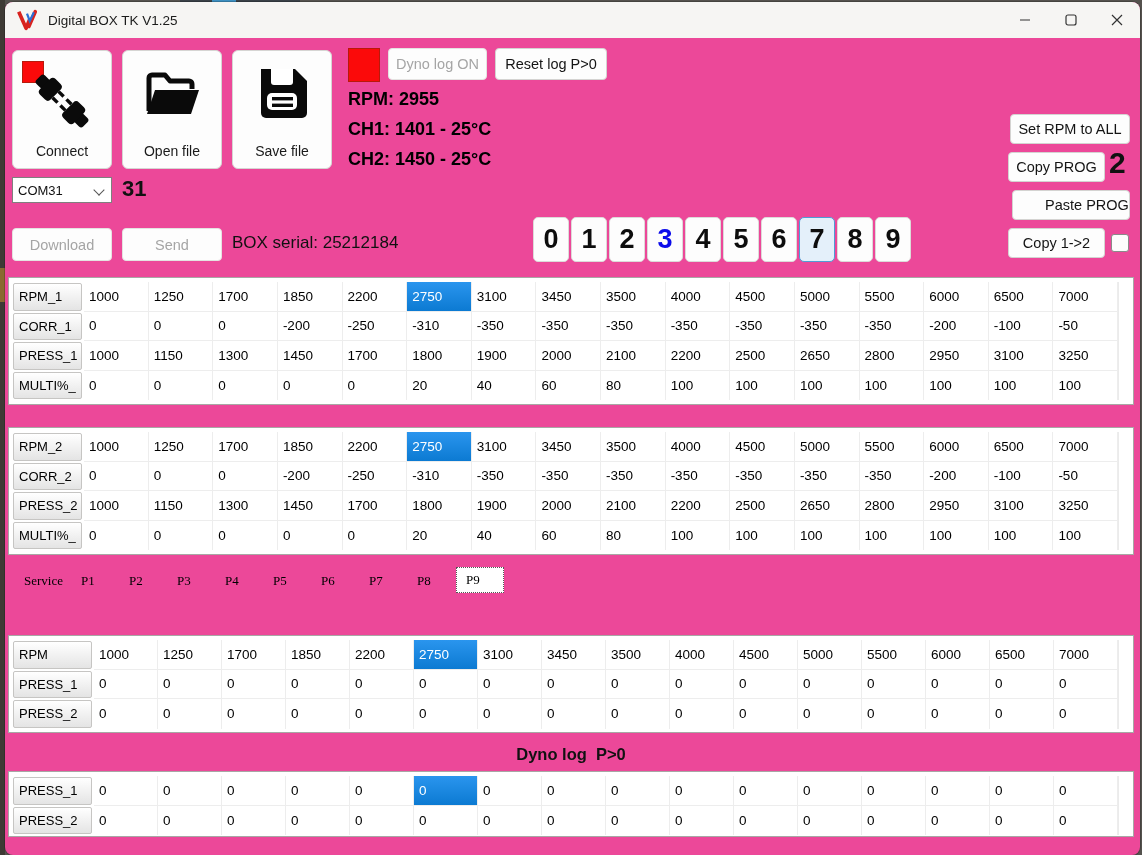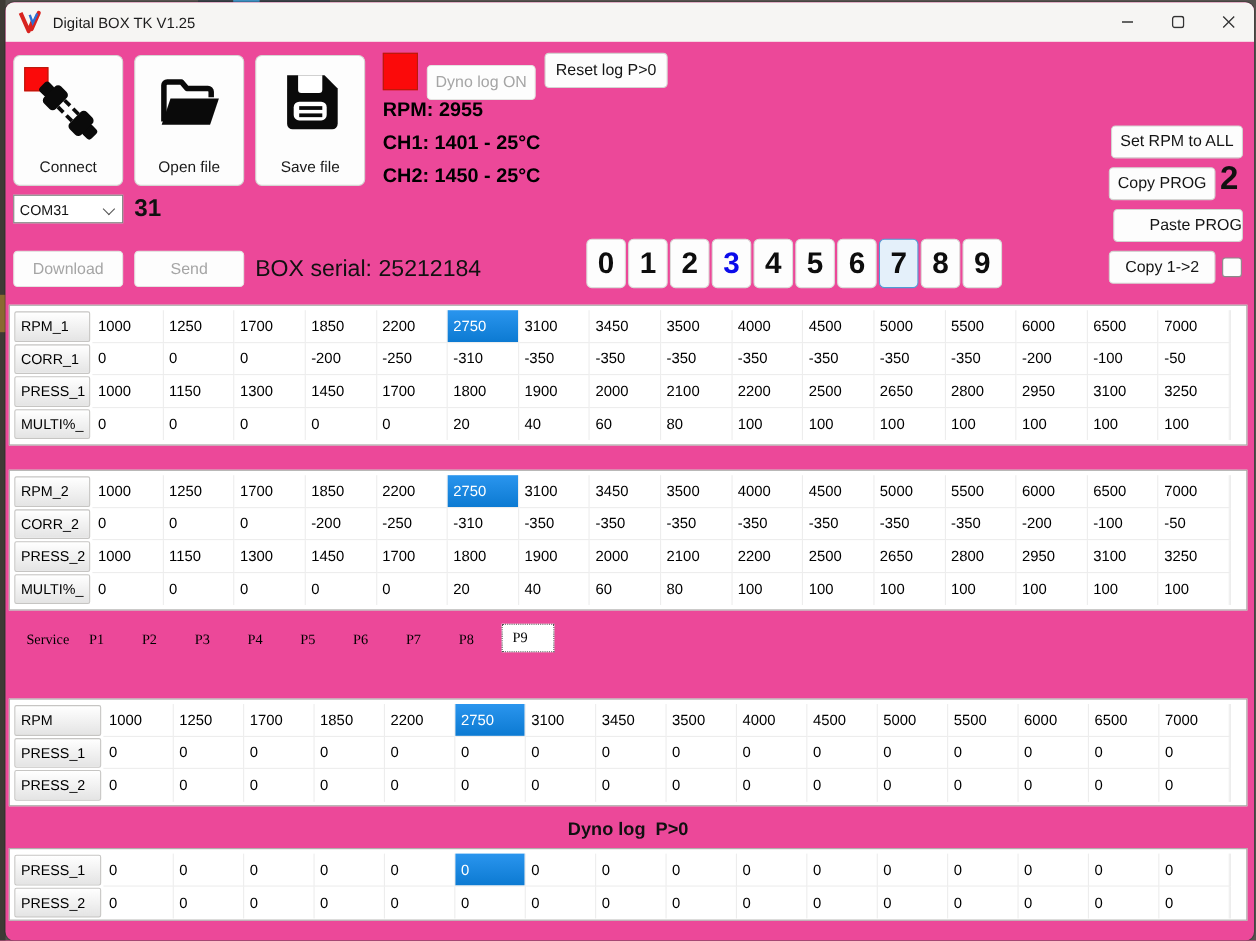--- a/index.html
+++ b/index.html
@@ -39,21 +39,21 @@
 
   .big2{position:absolute;left:1104px;top:144px;font-size:30px;font-weight:bold;}
   .checkbox{position:absolute;left:1106px;top:232px;width:16px;height:16px;background:#fdfdfd;
             border:1px solid #8a8a8a;border-radius:3px;}
 
   .comsel{position:absolute;left:7px;top:175px;width:100px;height:26px;background:#fff;border:1px solid #7f7f7f;
           box-sizing:border-box;display:flex;align-items:center;font-size:13px;padding-left:5px;}
   .comsel .chev{position:absolute;right:8px;top:8px;width:7px;height:7px;border-right:1.6px solid #555;
           border-bottom:1.6px solid #555;transform:rotate(45deg);}
   .com-num{position:absolute;left:117px;top:174px;font-size:22px;font-weight:bold;}
-  .serial{position:absolute;left:227px;top:231px;font-size:21px;color:#111;text-align:right;}
+  .serial{position:absolute;left:227px;top:231px;font-size:17px;color:#111;text-align:right;}
 
   
   .digit-row{position:absolute;left:528px;top:215px;display:flex;}
   .digit{width:36px;height:45px;margin-right:2px;background:#fdfdfd;border:1px solid #dcdbd9;border-radius:5px;
          box-sizing:border-box;display:flex;align-items:center;justify-content:center;
          font-size:27px;font-weight:bold;color:#0d0d0d;}
   .digit.active{color:#0b0bea;}
   .digit.focused{background:#e4f0fa;border-color:#4f9cd5;}
 
   
@@ -153,21 +153,21 @@
         <path d="M18 3 h22 v13 a3 3 0 0 1-3 3 H21 a3 3 0 0 1-3-3 z" fill="#ffffff"></path>
         <rect x="14" y="27" width="30" height="17" rx="5" fill="#ffffff"></rect>
         <rect x="19" y="31" width="21" height="3.4" fill="#0a0a0a"></rect>
         <rect x="19" y="37.6" width="21" height="3.4" fill="#0a0a0a"></rect>
       </svg>
     </span>
     <span class="lbl">Save file</span>
   </div>
 
   <div class="led-big" style="left:343px;top:46px;"></div>
-  <div class="btn disabled" style="left:383px;top:46px;width:99px;height:32px;margin-top:11px;">Dyno log ON</div>
+  <div class="btn disabled" style="left:383px;top:46px;width:99px;height:32px;">Dyno log ON</div>
   <div class="btn" style="left:490px;top:46px;width:112px;height:32px;text-align:center;">Reset log P&gt;0</div>
 
   <div class="telemetry" style="top:87px;">RPM: 2955</div>
   <div class="telemetry" style="top:117px;">CH1: 1401 - 25°C</div>
   <div class="telemetry" style="top:147px;text-align:center;">CH2: 1450 - 25°C</div>
 
   <div class="btn" style="left:1005px;top:112px;width:120px;height:30px;">Set RPM to ALL</div>
   <div class="btn" style="left:1003px;top:150px;width:97px;height:30px;">Copy PROG</div>
   <div class="big2">2</div>
   <div class="btn" style="left:1007px;top:188px;width:118px;height:30px;padding-left:32px;">Paste PROG</div>

